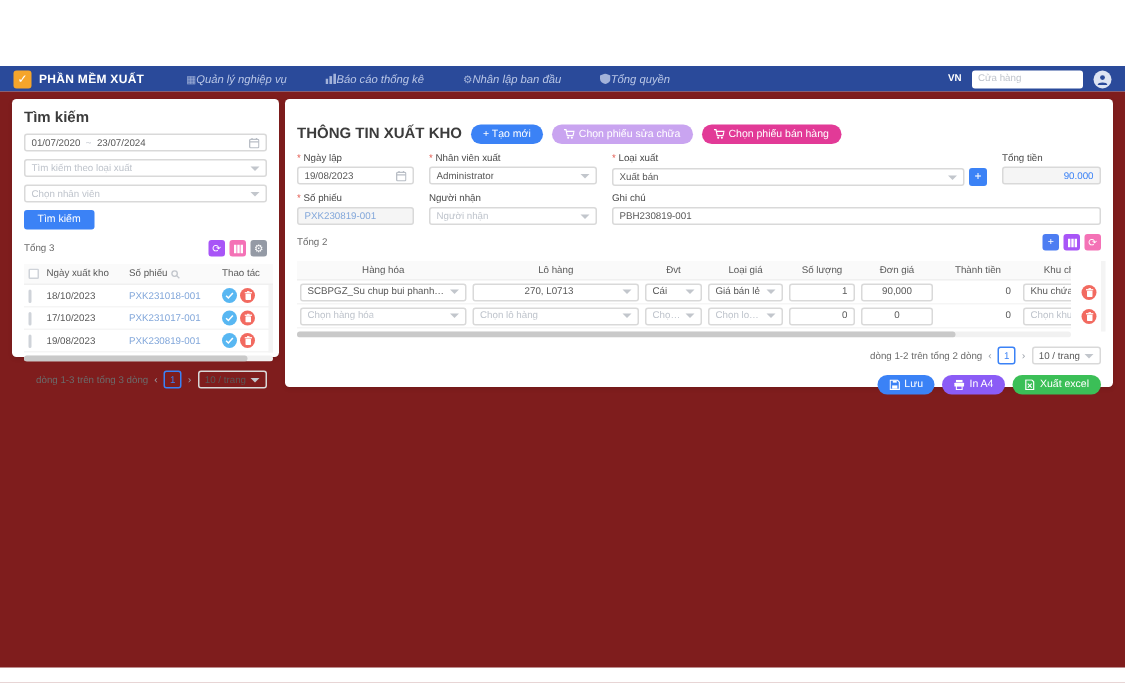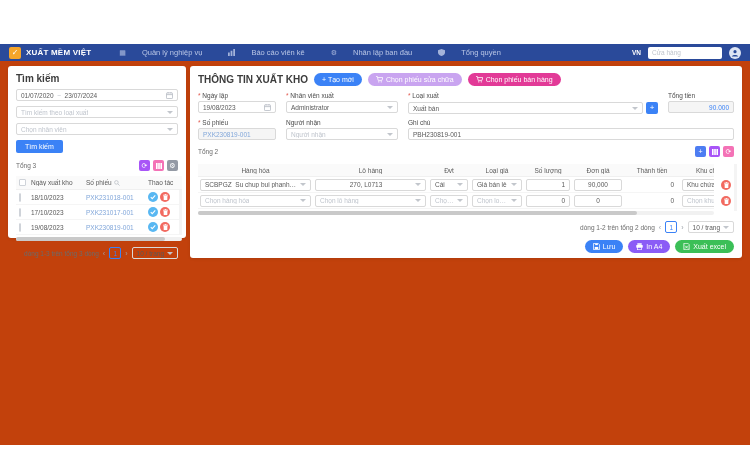--- a/index.html
+++ b/index.html
@@ -8,34 +8,34 @@
   .page { position:relative; width:750px; height:455px; background:#fff; overflow:hidden; }
 
   
   .navbar { position:absolute; top:44px; left:0; width:750px; height:17px;
     background:#2a4a9a; display:flex; align-items:center; padding:0 9px; }
   .brand { display:flex; align-items:center; gap:5px; }
   .logo { width:12px; height:12px; background:#f5a52b; border-radius:2px;
     display:flex; align-items:center; justify-content:center; color:#fff; font-size:8px; font-weight:bold; }
   .brand-name { color:#fff; font-size:8px; font-weight:bold; letter-spacing:.2px; }
   .nav-menu { display:flex; gap:26px; margin-left:28px; flex:1; }
-  .nav-item { display:flex; align-items:center; gap:16px; color:#b9c6e6; font-size:7.5px; cursor:pointer; }
+  .nav-item { display:flex; align-items:center; gap:0; color:#b9c6e6; font-size:7.5px; cursor:pointer;font-style:italic; }
   .nav-ic { font-size:7px; opacity:.85; display:flex; align-items:center; }
   .nav-right { display:flex; align-items:center; gap:7px; }
   .lang { color:#fff; font-size:6.5px; font-weight:bold; }
   .nav-search { width:74px; height:12px; background:#fff; border-radius:2px;
     display:flex; align-items:center; padding:0 4px; font-size:6.5px; }
   .avatar { width:12px; height:12px; border-radius:50%; background:#dde4f3;
     display:flex; align-items:center; justify-content:center; }
 
   
-  .content { position:absolute; top:61px; left:0; width:750px; height:384px; background:#c2410c; }
+  .content { position:absolute; top:61px; left:0; width:750px; height:384px; background:#7f1d1d; }
   .card { position:absolute; background:#fff; border-radius:3px; box-shadow:0 1px 3px rgba(0,0,0,.10); }
   .left-card  { left:8px;  top:5px; width:178px; height:172px; padding:7px 8px; }
-  .right-card { left:190px; top:5px; width:552px; height:192px; padding:7px 8px; }
+  .right-card { left:190px; top:5px; width:552px; height:192px; padding:17px 8px; }
 
   .panel-title { font-size:10px; font-weight:bold; color:#3c3c3c; }
 
   
   .inp { border:1px solid #d9d9d9; border-radius:2px; background:#fff; height:12px;
     display:flex; align-items:center; padding:0 4px; font-size:6.5px; color:#595959; overflow:hidden; white-space:nowrap; }
   .inp.dis { background:#f5f5f5; }
   .ph { color:#bfc4cc; }
   .sel { justify-content:space-between; gap:3px; }
   .sel .txt { overflow:hidden; text-overflow:ellipsis; white-space:nowrap; }
@@ -113,36 +113,36 @@
   svg { display:block; }
 </style>
 </head>
 <body>
 
 <div class="page">
 
   <nav class="navbar">
     <div class="brand">
       <span class="logo">✓</span>
-      <span class="brand-name">XUẤT MỀM VIỆT</span>
+      <span class="brand-name">PHẦN MỀM XUẤT</span>
     </div>
     <div class="nav-menu">
       <span class="nav-item">
         <span class="nav-ic">▦</span>
         <span>Quản lý nghiệp vụ</span>
       </span>
       <span class="nav-item">
         <span class="nav-ic">
           <svg width="7" height="7" viewBox="0 0 8 8">
               <rect x="0" y="4" width="2" height="4" fill="#b9c6e6"></rect>
               <rect x="3" y="2" width="2" height="6" fill="#b9c6e6"></rect>
               <rect x="6" y="0" width="2" height="8" fill="#b9c6e6"></rect>
             </svg>
         </span>
-        <span>Báo cáo viên kê</span>
+        <span>Báo cáo thống kê</span>
       </span>
       <span class="nav-item">
         <span class="nav-ic">⚙</span>
         <span>Nhân lập ban đầu</span>
       </span>
       <span class="nav-item">
         <span class="nav-ic">
           <svg width="7" height="7" viewBox="0 0 8 8">
               <path d="M4 0 L8 1.5 V4 C8 6.2 6.2 7.6 4 8 C1.8 7.6 0 6.2 0 4 V1.5 Z" fill="#b9c6e6"></path>
             </svg>

